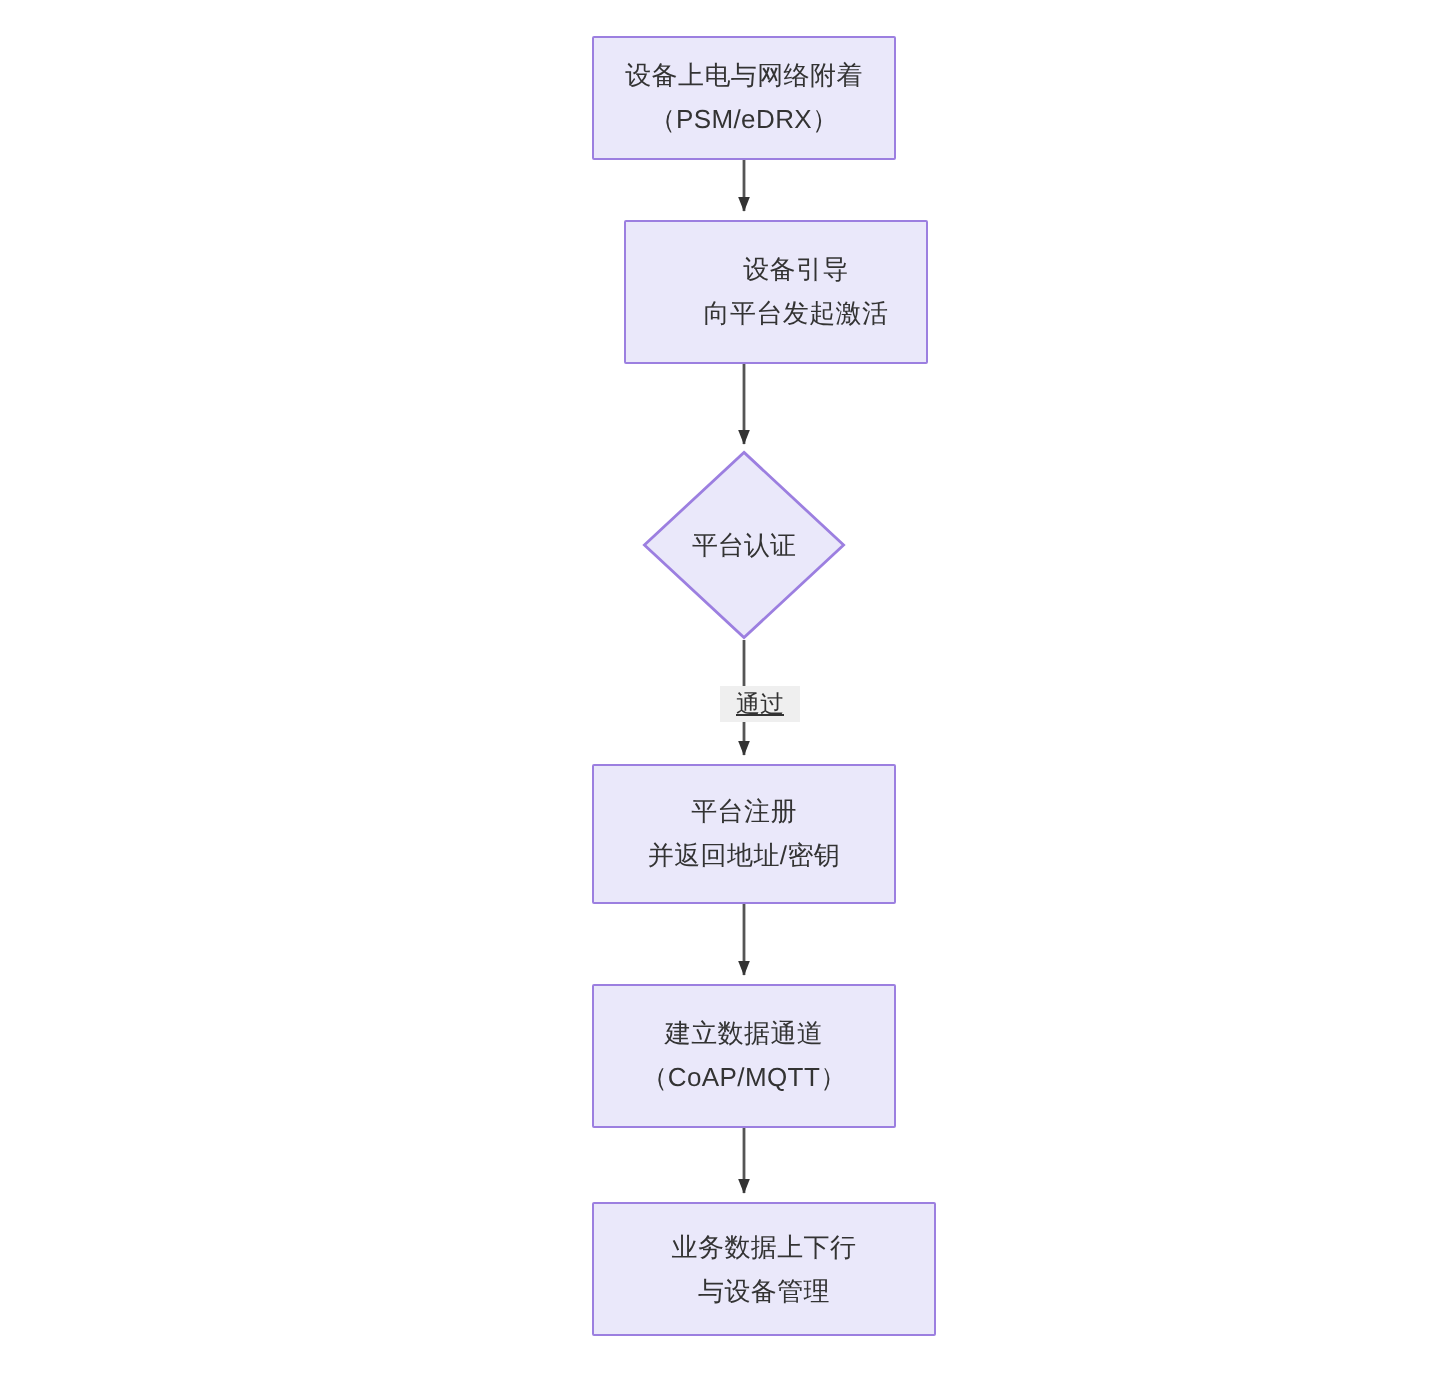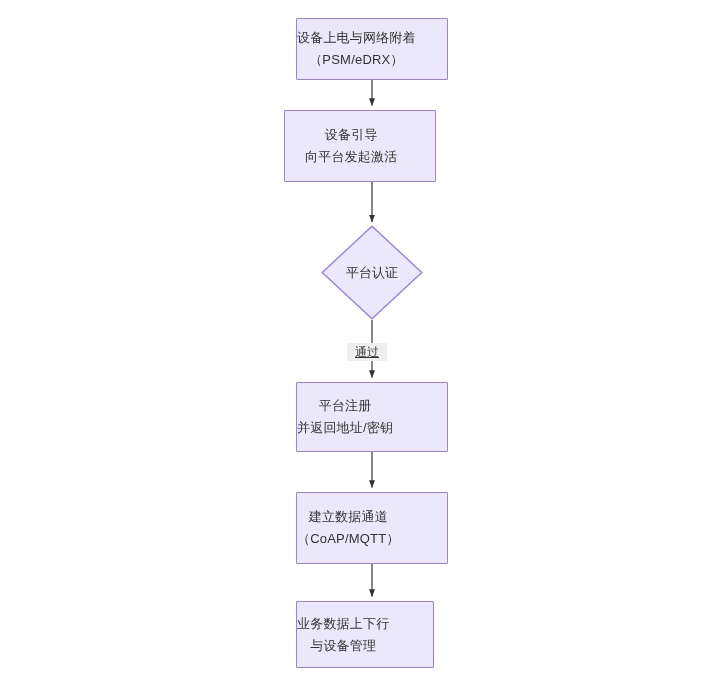--- a/index.html
+++ b/index.html
@@ -26,20 +26,21 @@
     top: 0;
     width: 726px;
     height: 700px;
     pointer-events: none;
   }
   .node {
     position: absolute;
     box-sizing: border-box;
     display: flex;
     align-items: center;
+    justify-content: center;
     text-align: center;
     color: #333333;
     font-size: 13px;
     line-height: 22px;
     letter-spacing: 0.2px;
     white-space: pre-line;
     background: #eae8fa;
     border: 1.5px solid #9c7fe0;
     border-radius: 1px;
   }
@@ -100,42 +101,42 @@
     <line x1="372" y1="452" x2="372" y2="487.5" stroke="#555555" stroke-width="1.4" marker-end="url(#arrowhead)"></line>
 
     <line x1="372" y1="564" x2="372" y2="596.5" stroke="#555555" stroke-width="1.4" marker-end="url(#arrowhead)"></line>
   </svg>
 
   <div class="node" style="left:296px; top:18px; width:152px; height:62px;">
     <span class="node-label">设备上电与网络附着
 （PSM/eDRX）</span>
   </div>
 
-  <div class="node" style="left:284px; top:110px; width:152px; height:72px;padding-left:20px;">
+  <div class="node" style="left:312px; top:110px; width:152px; height:72px;padding-left:20px;">
     <span class="node-label">设备引导
 向平台发起激活</span>
   </div>
 
   <div class="decision-wrap" style="left:321px; top:225px; width:102px; height:95px;">
     <svg class="decision-shape" viewBox="0 0 102 95" preserveAspectRatio="none" xmlns="http://www.w3.org/2000/svg">
       <polygon points="51,1.2 100.8,47.5 51,93.8 1.2,47.5" fill="#eae8fa" stroke="#9c7fe0" stroke-width="1.4"></polygon>
     </svg>
     <span class="decision-text">平台认证</span>
   </div>
 
-  <span class="edge-label" style="left:347px; top:343px; width:36px;text-decoration:underline;">通过</span>
+  <span class="edge-label" style="left:360px; top:343px; width:36px;text-decoration:underline;">通过</span>
 
   <div class="node" style="left:296px; top:492px; width:152px; height:72px;">
     <span class="node-label">建立数据通道
 （CoAP/MQTT）</span>
   </div>
 
   <div class="node" style="left:296px; top:382px; width:152px; height:70px;">
     <span class="node-label">平台注册
 并返回地址/密钥</span>
   </div>
 
-  <div class="node" style="left:296px; top:601px; width:138px; height:67px;">
+  <div class="node" style="left:296px; top:601px; width:172px; height:67px;">
     <span class="node-label">业务数据上下行
 与设备管理</span>
   </div>
 
 </div>
 
 </body></html>

